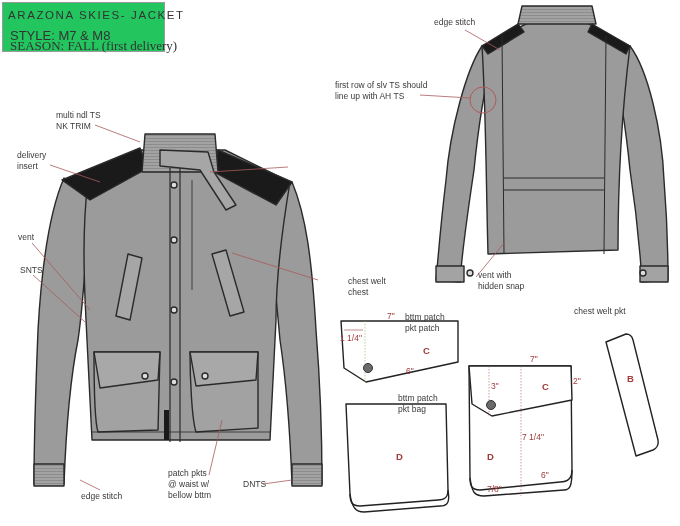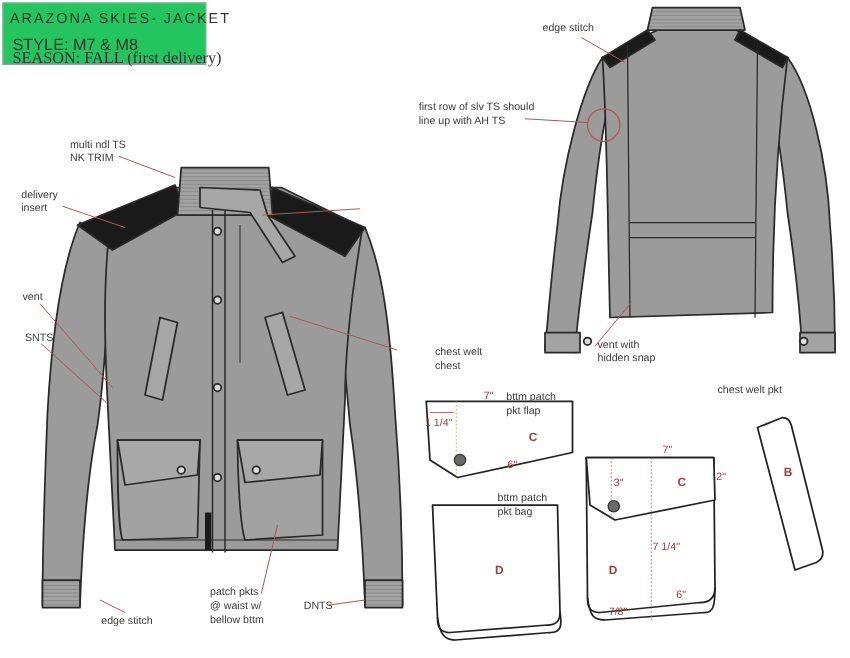--- a/index.html
+++ b/index.html
@@ -153,21 +153,21 @@
   <div>first row of slv TS should</div>
   <div>line up with AH TS</div>
 </div>
 <div class="lbl" style="left:478px;top:270px;">
   <div>vent with</div>
   <div>hidden snap</div>
 </div>
 
 <div class="lbl" style="left:405px;top:312px;">
   <div>bttm patch</div>
-  <div>pkt flap</div>
+  <div>pkt patch</div>
 </div>
 <div class="dim" style="left:387px;top:311px;">7"</div>
 <div class="dim" style="left:340px;top:333px;">1 1/4"</div>
 <div class="dim" style="left:406px;top:366px;">6"</div>
 <div class="letter" style="left:423px;top:345px;">C</div>
 
 <div class="lbl" style="left:398px;top:393px;">
   <div>bttm patch</div>
   <div>pkt bag</div>
 </div>

